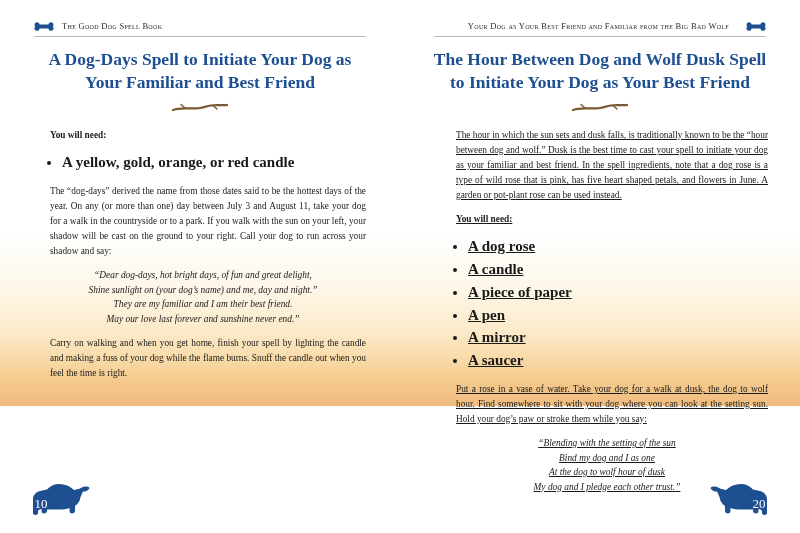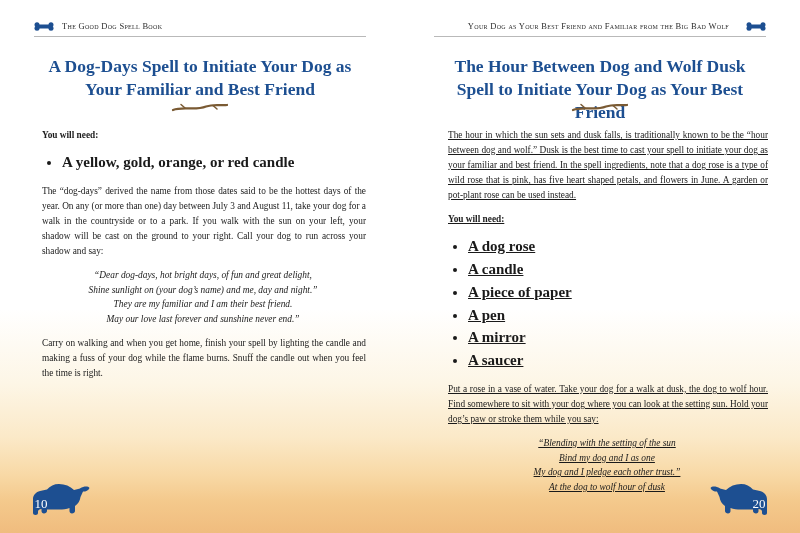--- a/index.html
+++ b/index.html
@@ -9,21 +9,21 @@
   body {
     width: 800px;
     height: 533px;
     overflow: hidden;
     font-family: "Liberation Serif", serif;
     background: #ffffff;
   }
   .spread {
     position: relative;
     width: 800px;
-    height: 533px;
+    height: 406px;
     background: linear-gradient(to bottom,
         #ffffff 0%,
         #ffffff 58%,
         #fdf6e6 72%,
         #fbe9c8 82%,
         #f8d9a6 89%,
         #f4c98c 94%,
         #f0bc7e 100%);
     box-sizing: border-box;
   }
@@ -72,21 +72,21 @@
     right: 34px;
     border-bottom: 0.7px solid #b9b9b9;
   }
 
   
   h1.spell-title {
     position: absolute;
     top: 48px;
     left: 30px;
     right: 30px;
-    margin: 7px;
+    margin: 0;
     text-align: center;
     font-size: 17.5px;
     line-height: 1.32;
     font-weight: bold;
     color: #1d4f91;
     font-family: "Liberation Serif", serif;
   }
 
   
   .twig {
@@ -102,21 +102,21 @@
   
   .body {
     position: absolute;
     left: 40px;
     right: 34px;
     font-size: 9.3px;
     line-height: 1.62;
     color: #1a1a1a;
     text-align: justify;
   }
-  .body p { margin: 0 0 9px 2px; }
+  .body p { margin: 0 0 9px 10px; }
   .lead-label {
     font-weight: bold;
     margin: 0 0 3px 0;
     text-align: left;
   }
   ul.needs {
     margin: 0 0 10px 0;
     padding-left: 22px;
     list-style: disc;
   }
@@ -257,22 +257,22 @@
         <li>A candle</li>
         <li>A piece of paper</li>
         <li>A pen</li>
         <li>A mirror</li>
         <li>A saucer</li>
       </ul>
       <p>Put a rose in a vase of water. Take your dog for a walk at dusk, the dog to wolf hour. Find somewhere to sit with your dog where you can look at the setting sun. Hold your dog’s paw or stroke them while you say:</p>
       <div class="verse">
         <div>“Blending with the setting of the sun</div>
         <div>Bind my dog and I as one</div>
+        <div>At the dog to wolf hour of dusk</div>
         <div>My dog and I pledge each other trust.”</div>
-        <div>At the dog to wolf hour of dusk</div>
       </div>
     </div>
 
     <div class="footer-dog right-dog">
       <svg width="66" height="42" viewBox="0 0 132 84" style="transform:scaleX(-1);">
         <g fill="#1d4f91">
           <path d="M18 70 L18 48 C18 40 24 34 32 32 L46 29 C52 22 60 18 70 18
                    C82 18 92 22 100 30 L112 27 C116 26 119 29 118 33
                    L113 44 C112 52 108 58 102 62 L102 72 C102 75 99 77 96 77
                    C93 77 91 75 91 72 L91 66 C85 68 78 69 70 69 L46 69

